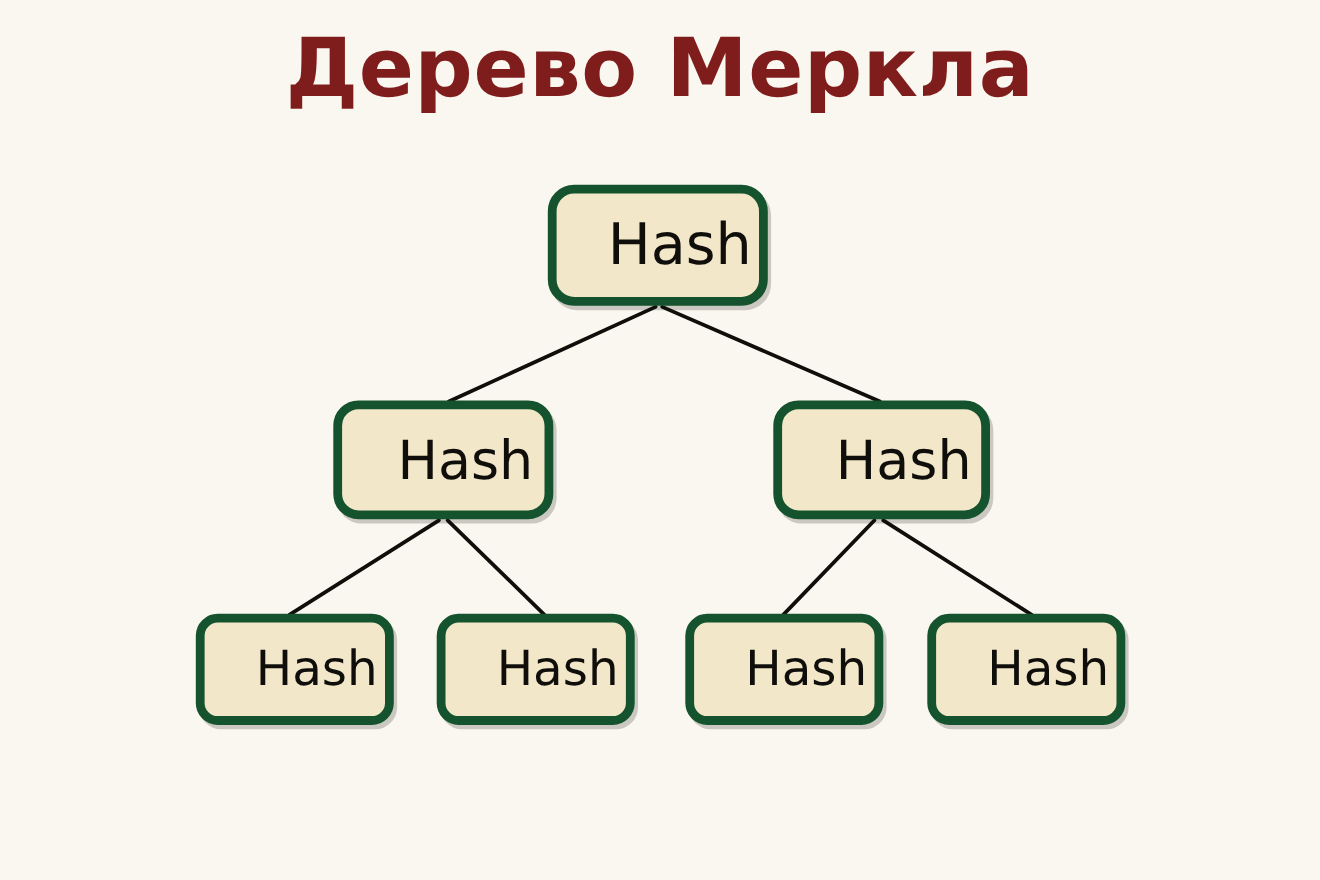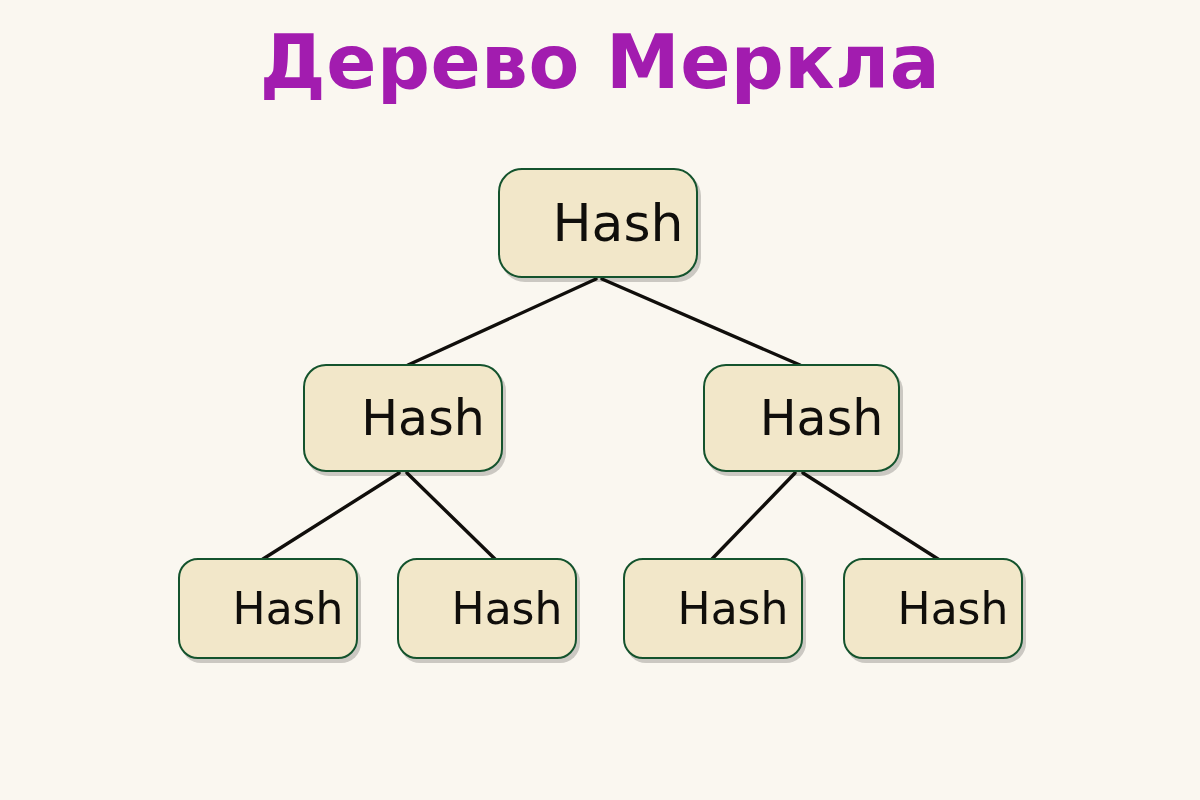--- a/index.html
+++ b/index.html
@@ -23,21 +23,21 @@
   #diagram-title {
     position: absolute;
     left: 0;
     top: 24px;
     width: 1200px;
     text-align: center;
     font-family: "DejaVu Sans", sans-serif;
     font-size: 74px;
     font-weight: 700;
     letter-spacing: 0.5px;
-    color: #a21caf;
+    color: #7f1d1d;
     line-height: 1.05;
     white-space: nowrap;
   }
   
   #tree-edges {
     position: absolute;
     left: 0;
     top: 0;
     width: 1200px;
     height: 800px;
@@ -48,21 +48,21 @@
     stroke: #100e0b;
     stroke-width: 3.4;
     stroke-linecap: round;
   }
   
   .node {
     position: absolute;
     z-index: 2;
     box-sizing: border-box;
     background: #f2e7c9;
-    border: 2px solid #14532d;
+    border: 8px solid #14532d;
     border-radius: 22px;
     display: flex;
     align-items: center;
     justify-content: center;
     box-shadow: 3px 4px 0 rgba(16,14,11,0.20);
     padding-left: 40px;
   }
   .node-label {
     font-family: "DejaVu Sans", sans-serif;
     font-weight: 400;

